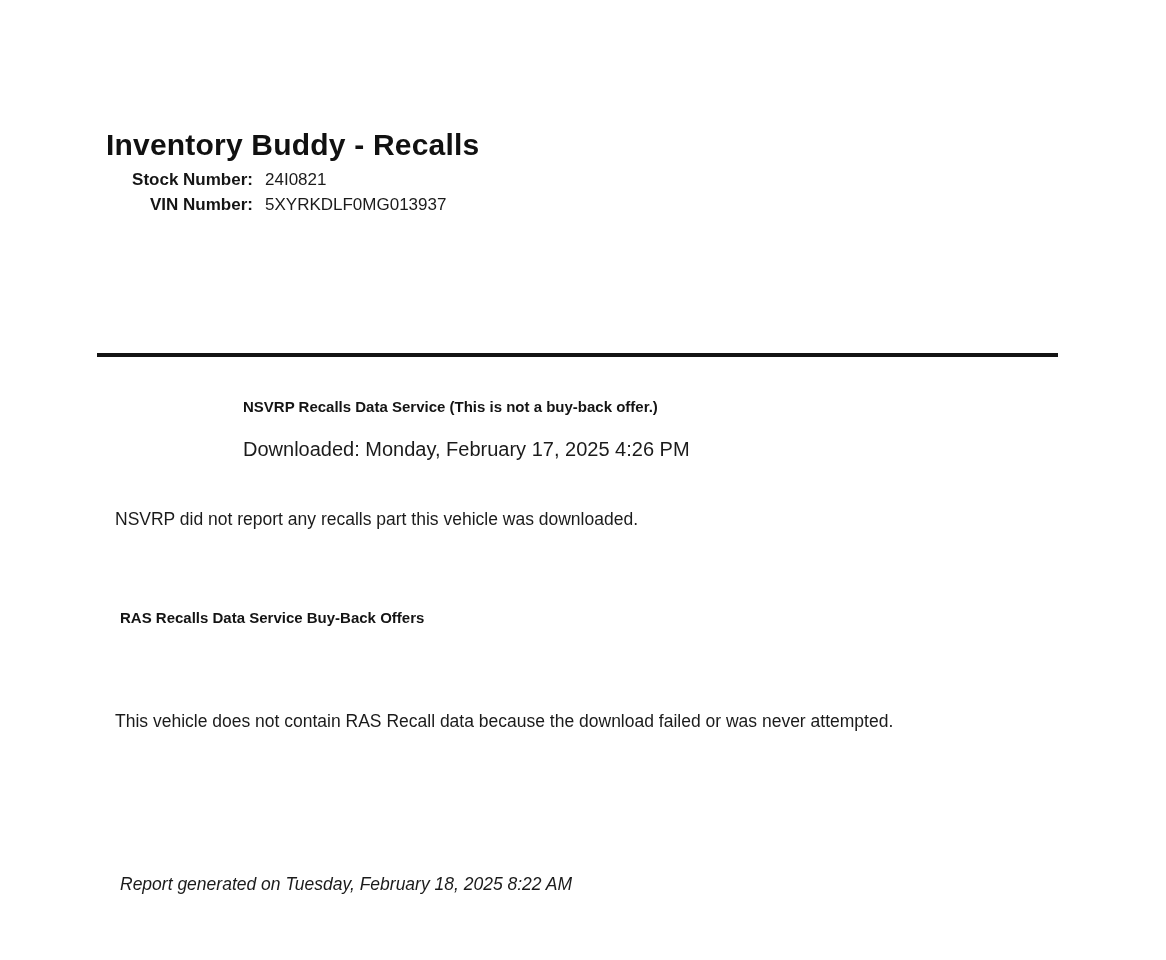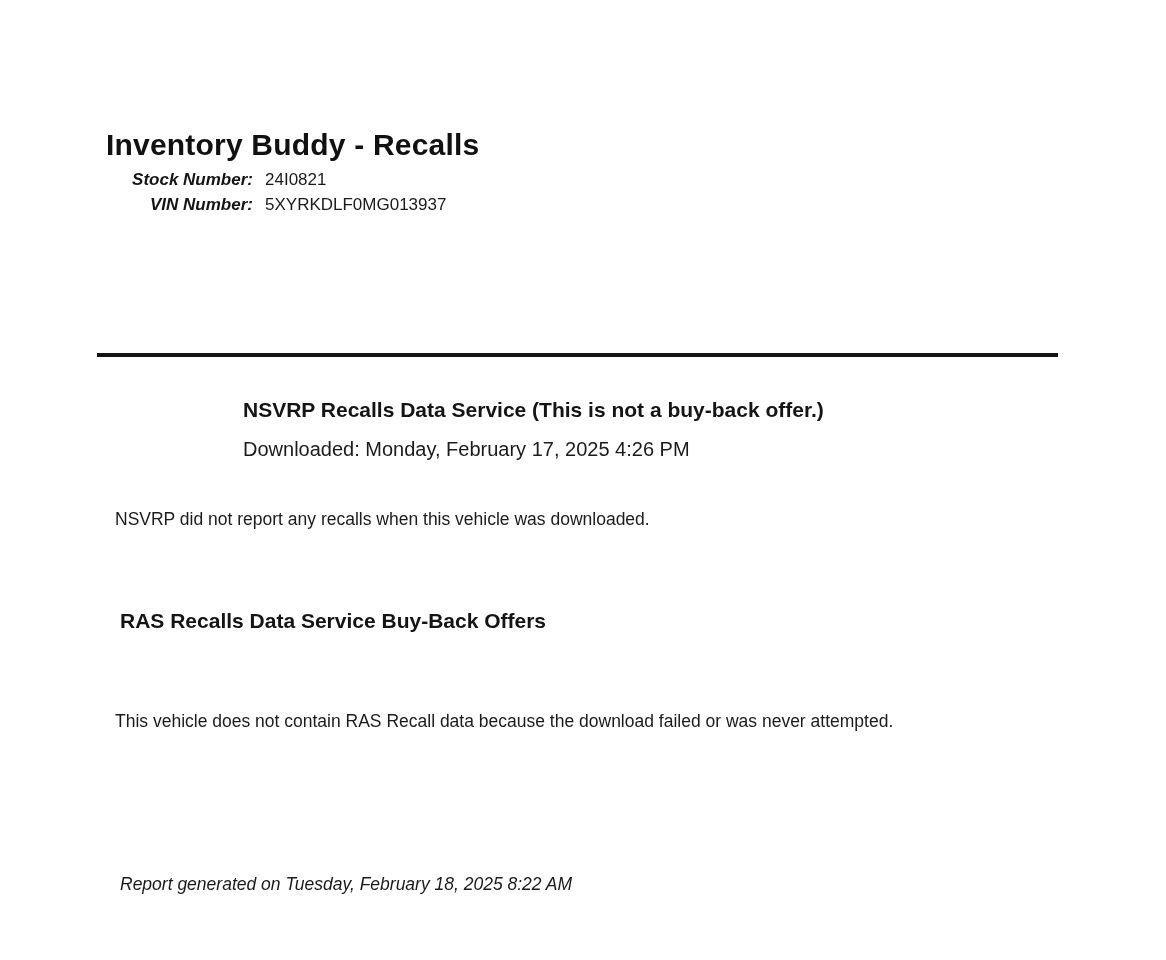--- a/index.html
+++ b/index.html
@@ -34,39 +34,38 @@
     display: flex;
     height: 25px;
     align-items: baseline;
     font-size: 17px;
   }
   .info-label {
     width: 253px;
     text-align: right;
     font-weight: bold;
     color: #151515;
-    font-style: italic;
   }
   .info-value {
     margin-left: 12px;
     color: #1b1b1b;
   }
   .info-value .val-part { display: inline-block; }
   .info-value .val-part + .val-part { margin-left: 52px; }
   .divider {
     position: absolute;
     left: 97px;
     top: 353px;
     width: 961px;
     height: 4px;
     background: #141414;
   }
   .section-heading {
     position: absolute;
-    font-size: 21px;
+    font-size: 15px;
     font-weight: bold;
     color: #141414;
   }
   .nsvrp-heading { left: 243px; top: 398px; }
   .downloaded-line {
     position: absolute;
     left: 243px;
     top: 438px;
     font-size: 20px;
     color: #1b1b1b;
@@ -119,21 +118,21 @@
       </span>
     </div>
   </div>
 
   <div class="divider"></div>
 
   <div class="section-heading nsvrp-heading">NSVRP Recalls Data Service (This is not a buy-back offer.)</div>
 
   <div class="downloaded-line">Downloaded: Monday, February 17, 2025 4:26 PM</div>
 
-  <div class="body-text nsvrp-status">NSVRP did not report any recalls when this vehicle was downloaded.</div>
+  <div class="body-text nsvrp-status">NSVRP did not report any recalls part this vehicle was downloaded.</div>
 
   <div class="section-heading ras-heading">RAS Recalls Data Service Buy-Back Offers</div>
 
   <div class="body-text ras-status">This vehicle does not contain RAS Recall data because the download failed or was never attempted.</div>
 
 
   <div class="footer-generated">Report generated on Tuesday, February 18, 2025 8:22 AM</div>
 
 </div>
 

